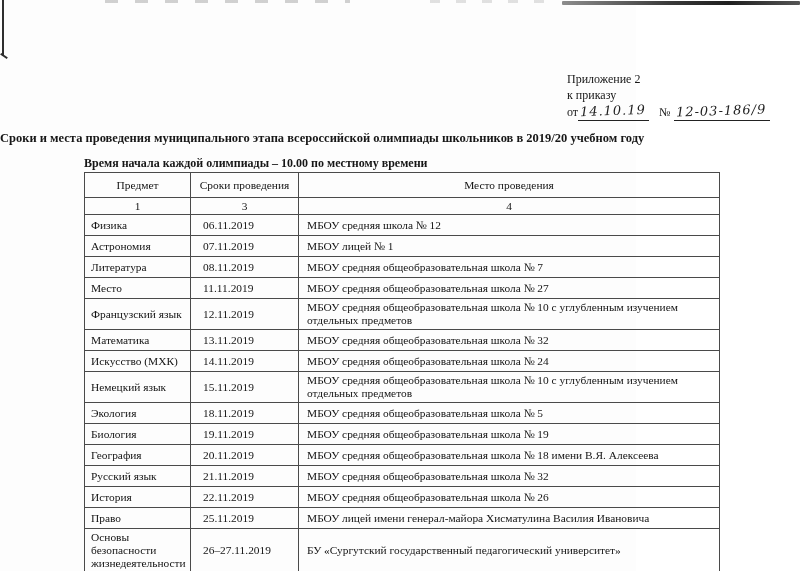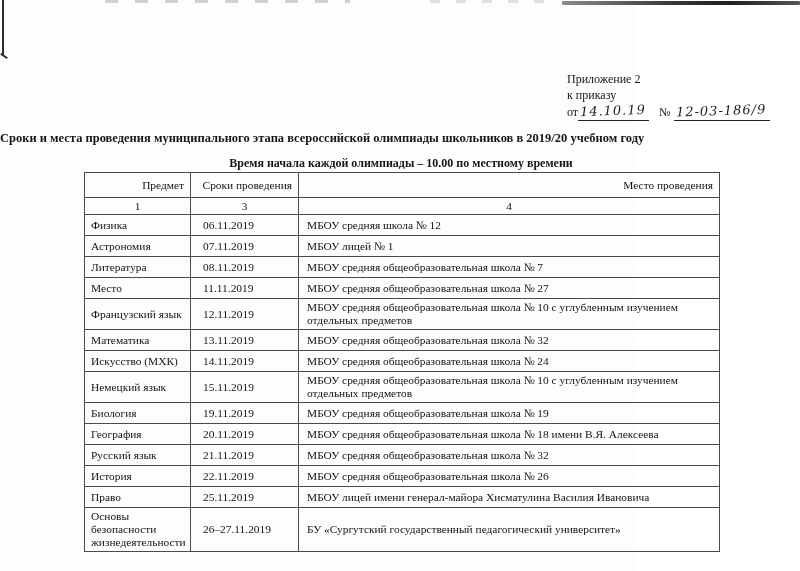--- a/index.html
+++ b/index.html
@@ -30,29 +30,29 @@
   .appendix-block { position:absolute; left:567px; top:72px; font-size:12px; line-height:15.5px; }
   .order-line { display:flex; align-items:flex-end; white-space:nowrap; }
   .hw-wrap { border-bottom:1px solid #222; padding:0 3px 0 2px; margin-right:4px; }
   .hw { display:inline-block; font-family:"DejaVu Serif", serif; font-style:italic;
     font-size:13px; letter-spacing:1px; transform:rotate(-2deg); color:#222; }
   .num-sign { margin:0 4px 0 6px; }
 
   
   .doc-title { position:absolute; left:0; top:131px; width:800px; text-align:left;
     font-size:12.5px; font-weight:bold; }
-  .doc-subtitle { position:absolute; left:84px; top:156px; width:634px; text-align:center;
+  .doc-subtitle { position:absolute; left:84px; top:156px; width:634px; 
     font-size:12px; font-weight:bold; }
 
   
   table.tbl { position:absolute; left:84px; top:172px; width:635px;
     border-collapse:collapse; table-layout:fixed; }
   .tbl th, .tbl td { border:1px solid #4a4a4a; font-size:11.4px; line-height:13px;
     padding:2px 6px; font-weight:normal; vertical-align:middle; color:#141414; }
-  .tbl thead th { text-align:right; height:20px; }
+  .tbl thead th { text-align:center; height:20px; }
   .tbl tr.numrow td { text-align:center; height:14px; padding:1px 6px; }
   .tbl tbody td { height:16px; }
   .tbl td.c-subject { padding-left:6px; }
   .tbl td.c-dates { padding-left:12px; }
   .tbl td.c-place { padding-left:8px;border-radius:6px; }
 </style>
 </head>
 <body>
 
 <div class="page">
@@ -130,20 +130,25 @@
         <td class="c-subject">Искусство (МХК)</td>
         <td class="c-dates">14.11.2019</td>
         <td class="c-place">МБОУ средняя общеобразовательная школа № 24</td>
       </tr>
       <tr>
         <td class="c-subject">Немецкий язык</td>
         <td class="c-dates">15.11.2019</td>
         <td class="c-place">МБОУ средняя общеобразовательная школа № 10 с углубленным изучением отдельных предметов</td>
       </tr>
       <tr>
+        <td class="c-subject">Экология</td>
+        <td class="c-dates">18.11.2019</td>
+        <td class="c-place">МБОУ средняя общеобразовательная школа № 5</td>
+      </tr>
+      <tr>
         <td class="c-subject">Биология</td>
         <td class="c-dates">19.11.2019</td>
         <td class="c-place">МБОУ средняя общеобразовательная школа № 19</td>
       </tr>
       <tr>
         <td class="c-subject">География</td>
         <td class="c-dates">20.11.2019</td>
         <td class="c-place">МБОУ средняя общеобразовательная школа № 18 имени В.Я. Алексеева</td>
       </tr>
       <tr>

